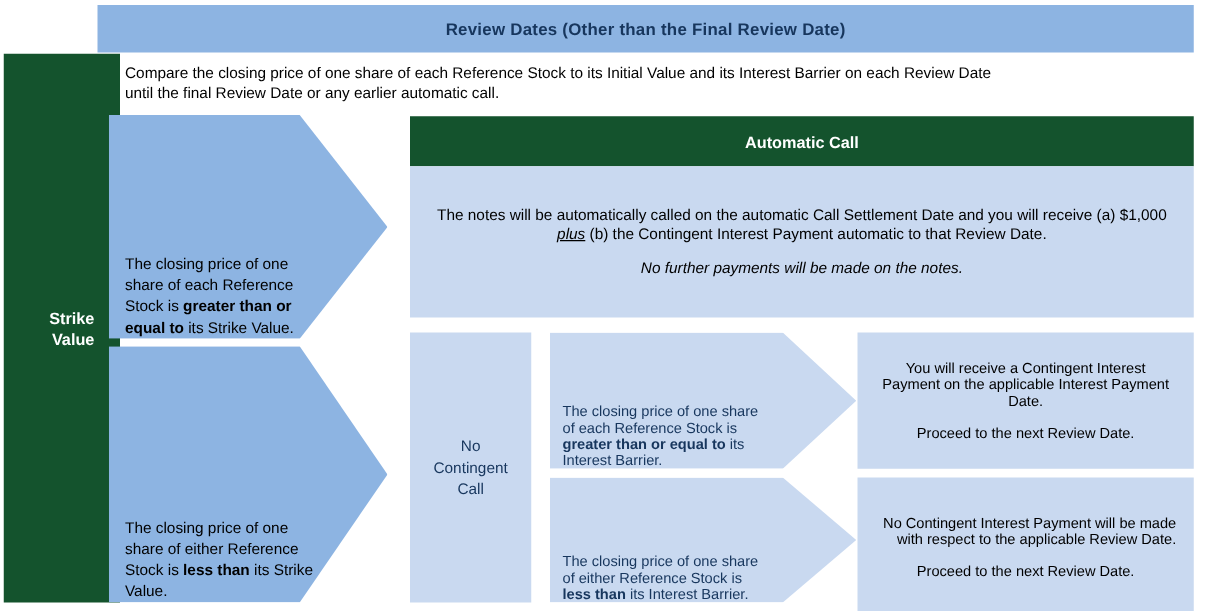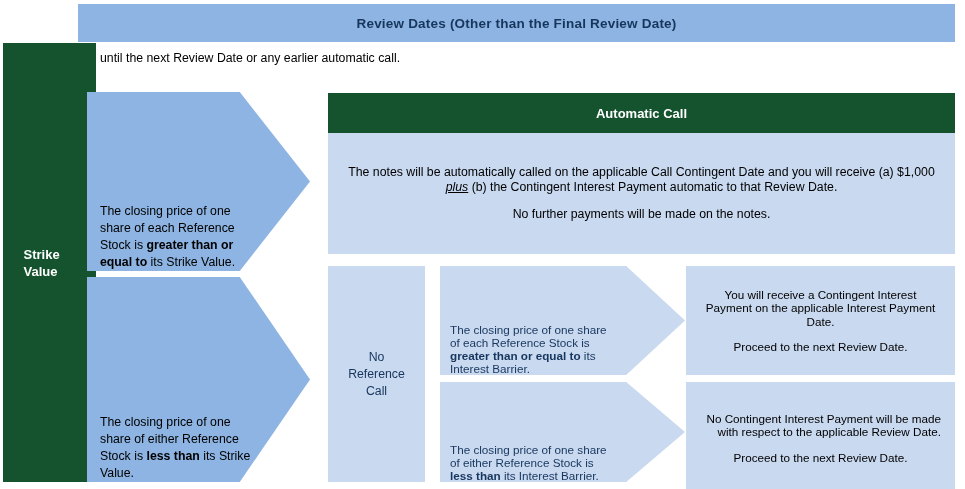--- a/index.html
+++ b/index.html
@@ -9,38 +9,38 @@
   
   .bg-dark{background:#14532d;}
   .bg-med{background:#8DB4E2;}
   .bg-pale{background:#C9D9F0;}
 
   .header-bar{left:78px;top:4px;width:877px;height:38px;display:flex;align-items:center;justify-content:center;}
   .header-bar span{font-size:13.5px;font-weight:bold;color:#17365D;letter-spacing:.2px;}
 
   .intro{left:100px;top:50px;width:855px;font-size:12.3px;color:#000;line-height:16px;}
 
-  .sidebar{left:3px;top:43px;width:93px;height:439px;display:flex;align-items:center;justify-content:center;text-align:left;}
+  .sidebar{left:3px;top:43px;width:93px;height:439px;display:flex;align-items:center;justify-content:center;text-align:right;}
   .sidebar span{color:#fff;font-weight:bold;font-size:13px;line-height:17px;width:52px;}
 
   .arrow{display:flex;align-items:flex-end;}
   .arrow-big{clip-path:polygon(0 0,68.5% 0,100% 50%,68.5% 100%,0 100%);}
   .arrow-small{clip-path:polygon(0 0,76% 0,100% 50%,76% 100%,0 100%);}
   .arrow1{left:87px;top:92px;width:223px;height:179px;}
   .arrow2{left:87px;top:277px;width:223px;height:205px;}
   .arrow1 p,.arrow2 p{margin:0 0 0 13px;width:152px;font-size:12.3px;line-height:17px;color:#000;}
   .arrow3{left:440px;top:266px;width:245px;height:109px;}
   .arrow4{left:440px;top:382px;width:245px;height:100px;}
   .arrow3 p,.arrow4 p{margin:0 0 0 10px;width:162px;font-size:11.7px;line-height:13px;color:#17365D;}
 
   .ac-header{left:328px;top:93px;width:627px;height:40px;display:flex;align-items:center;justify-content:center;}
   .ac-header span{color:#fff;font-weight:bold;font-size:13px;}
   .ac-body{left:328px;top:133px;width:627px;height:121px;display:flex;flex-direction:column;align-items:center;justify-content:center;text-align:center;padding:0 18px;}
   .ac-body .para{font-size:12.3px;line-height:14.5px;color:#000;margin:0;}
-  .ac-body .note{font-size:12.3px;line-height:14.5px;color:#000;margin:13px 0 0 0;}
+  .ac-body .note{font-size:12.3px;line-height:14.5px;color:#000;font-style:italic;margin:13px 0 0 0;}
 
   .noauto{left:328px;top:266px;width:97px;height:216px;display:flex;align-items:center;justify-content:center;text-align:center;}
   .noauto span{font-size:12.3px;line-height:17px;color:#17365D;width:72px;display:inline-block;}
 
   .outcome{display:flex;flex-direction:column;align-items:center;justify-content:center;text-align:center;padding:4px 14px;}
   .outcome-top{left:686px;top:266px;width:269px;height:109px;}
   .outcome-bottom{left:686px;top:382px;width:269px;height:112px;text-align:right;}
   .outcome p{margin:0;font-size:11.7px;line-height:13.5px;color:#000;}
   .outcome p + p{margin-top:12px;}
 
@@ -48,46 +48,47 @@
   .it{font-style:italic;text-decoration:underline;}
 </style>
 </head>
 <body>
 
 <div class="abs header-bar bg-med">
   <span>Review Dates (Other than the Final Review Date)</span>
 </div>
 
 <div class="abs intro">
-  <div>until the next Review Date or any earlier automatic call.</div>
+  <div>Compare the closing price of one share of each Reference Stock to its Initial Value and its Interest Barrier on each Review Date</div>
+  <div>until the final Review Date or any earlier automatic call.</div>
 </div>
 
 <div class="abs sidebar bg-dark">
   <span>Strike Value</span>
 </div>
 
 <div class="abs arrow arrow-big arrow1 bg-med">
   <p><span>The closing price of one share of each Reference Stock is </span><b>greater than or equal to</b><span> its Strike Value.</span></p>
 </div>
 
 <div class="abs arrow arrow-big arrow2 bg-med">
   <p><span>The closing price of one share of either Reference Stock is </span><b>less than</b><span> its Strike Value.</span></p>
 </div>
 
 <div class="abs ac-header bg-dark">
   <span>Automatic Call</span>
 </div>
 
 <div class="abs ac-body bg-pale">
-  <p class="para"><span>The notes will be automatically called on the applicable Call Contingent Date and you will receive (a) $1,000 </span><span class="it">plus</span><span> (b) the Contingent Interest Payment automatic to that Review Date.</span></p>
+  <p class="para"><span>The notes will be automatically called on the automatic Call Settlement Date and you will receive (a) $1,000 </span><span class="it">plus</span><span> (b) the Contingent Interest Payment automatic to that Review Date.</span></p>
   <p class="note">No further payments will be made on the notes.</p>
 </div>
 
 <div class="abs noauto bg-pale">
-  <span>No Reference Call</span>
+  <span>No Contingent Call</span>
 </div>
 
 <div class="abs arrow arrow-small arrow3 bg-pale">
   <p><span>The closing price of one share of each Reference Stock is </span><b>greater than or equal to</b><span> its Interest Barrier.</span></p>
 </div>
 
 <div class="abs arrow arrow-small arrow4 bg-pale">
   <p><span>The closing price of one share of either Reference Stock is </span><b>less than</b><span> its Interest Barrier.</span></p>
 </div>
 

